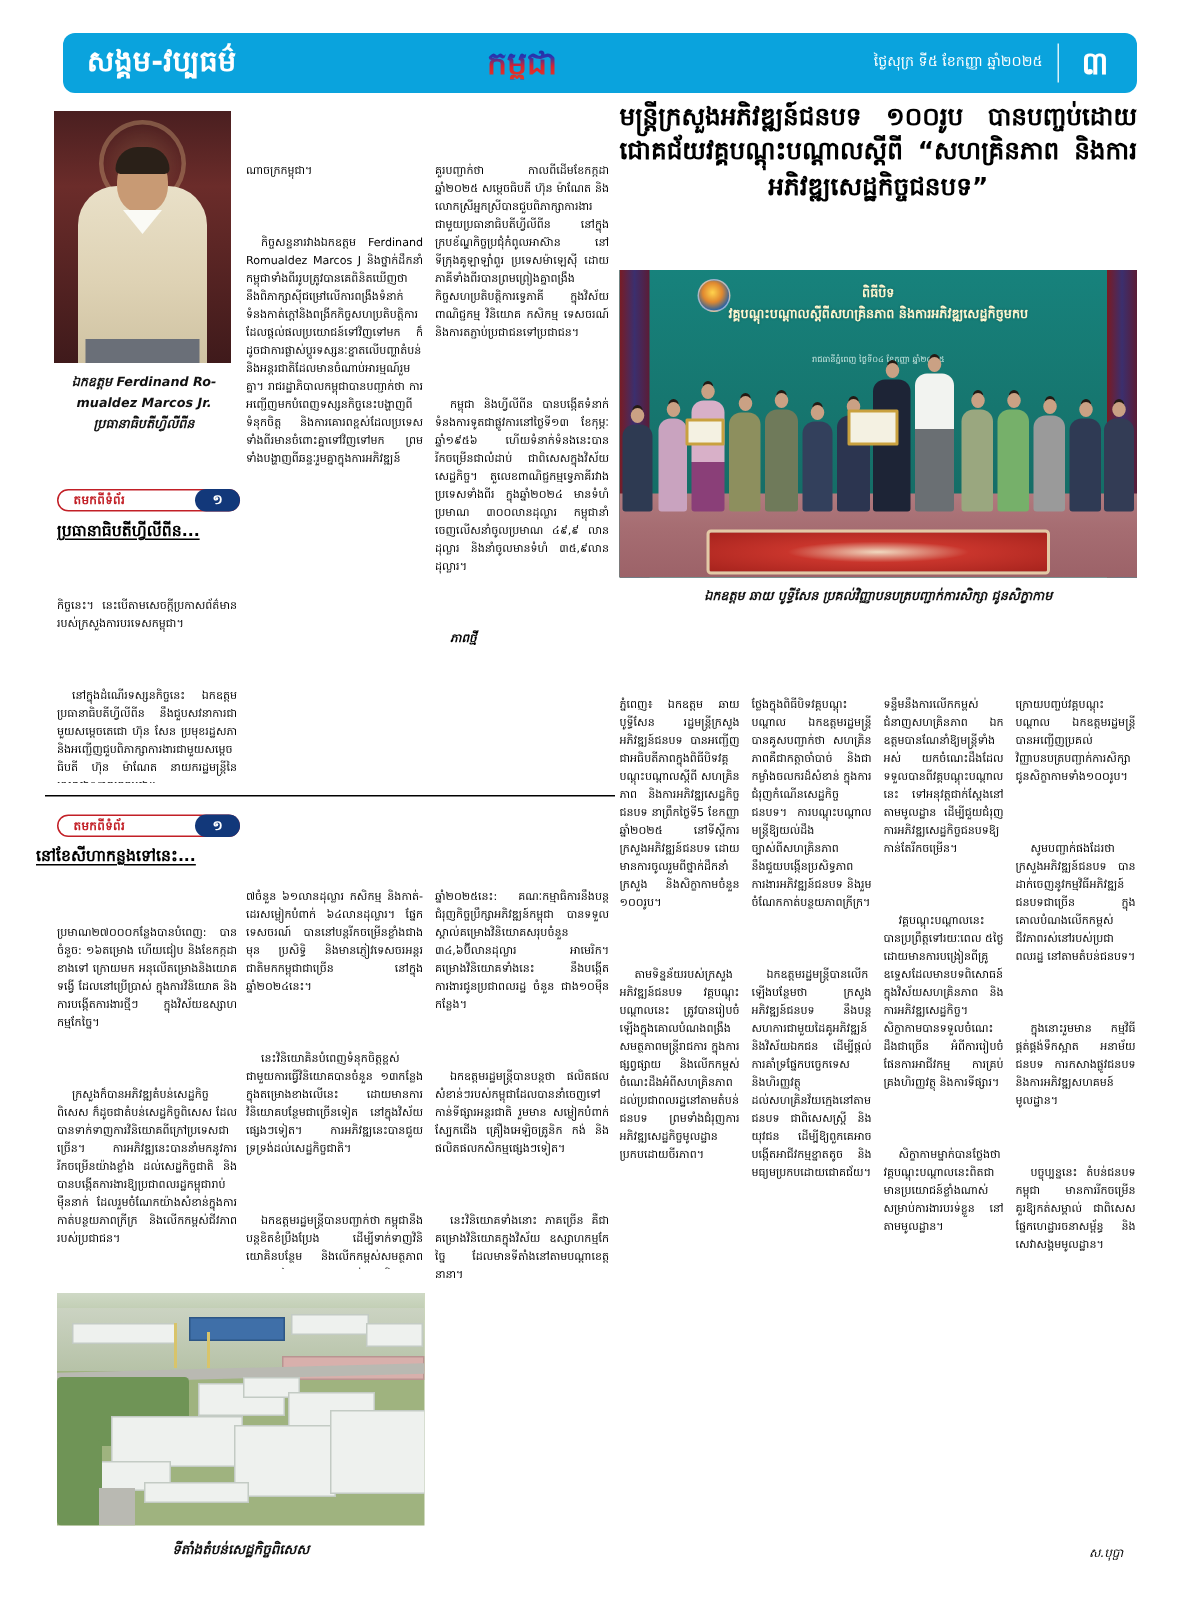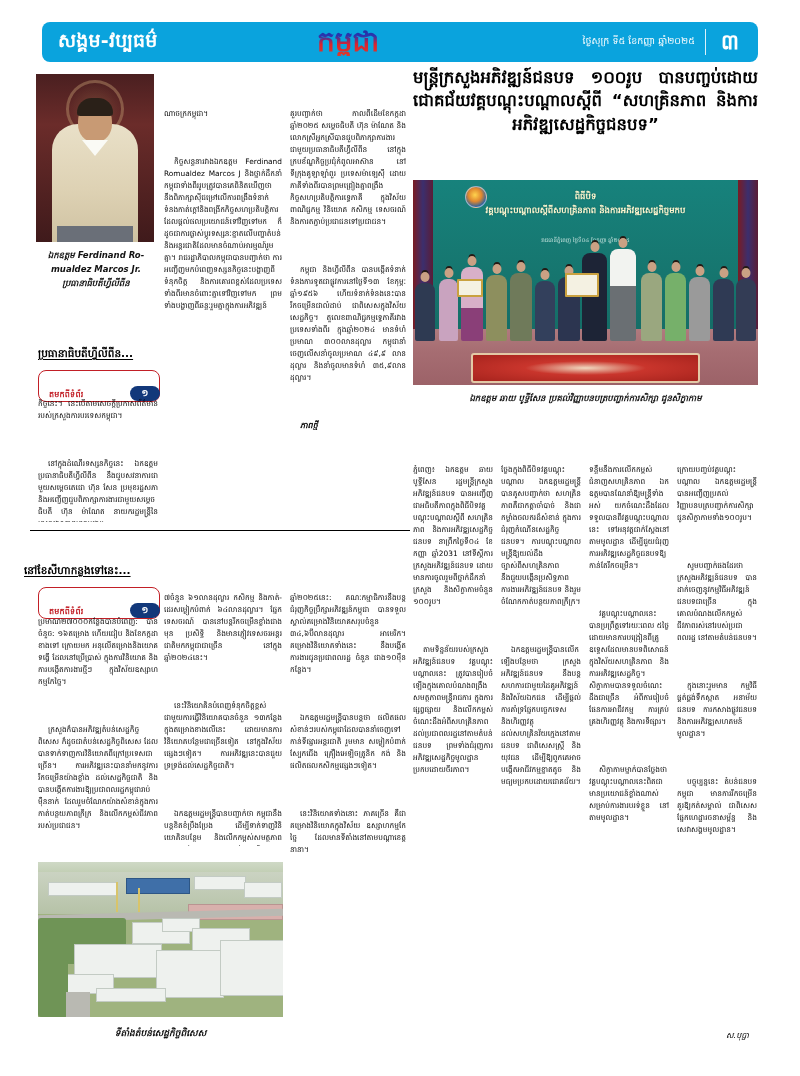--- a/index.html
+++ b/index.html
@@ -35,21 +35,21 @@
     padding: 0 14px 0 16px;
   }
   .masthead-section {
     color: #ffffff;
     font-size: 19px;
     font-weight: bold;
     letter-spacing: 0.2px;
     white-space: nowrap;
   }
   .masthead-logo {
-    font-size: 28px;
+    font-size: 21px;
     font-weight: bold;
     background: linear-gradient(180deg, #1d2f9e 0%, #2a35b0 28%, #d9232e 58%, #e03a2a 100%);
     -webkit-background-clip: text;
     background-clip: text;
     color: transparent;
     -webkit-text-fill-color: transparent;
     text-align: right;
     line-height: 1;
     position: relative;
     left: -22px;
@@ -270,29 +270,28 @@
     font-style: italic;
     font-weight: bold;
     color: #111;
     line-height: 1.65;
   }
 
   
   .cont-badge {
     position: absolute;
     width: 122px;
-    height: 32px;
+    height: 15px;
     border: 1px solid #c21f26;
     border-radius: 8px;
     display: flex;
-    align-items: flex-end;
+    align-items: center;
     justify-content: space-between;
     padding-left: 10px;
     background: #fff;
-    margin-top: 44px;
   }
   .cont-badge-label {
     color: #c21f26;
     font-size: 8px;
     font-weight: bold;
     letter-spacing: .2px;
   }
   .cont-badge-num {
     width: 30px;
     height: 15px;
@@ -540,21 +539,21 @@
     <div class="bp-roof" style="left:118px; top:88px; width:68px; height:48px;"></div>
     <div class="bp-roof" style="left:182px; top:78px; width:64px; height:56px;"></div>
     <div class="bp-roof" style="left:20px;  top:112px; width:56px; height:20px;"></div>
     <div class="bp-green" style="left:0; top:98px; width:30px; height:57px;"></div>
     <div class="bp-road" style="left:28px; top:130px; width:24px; height:25px;"></div>
     <div class="bp-roof" style="left:58px; top:126px; width:70px; height:14px;"></div>
   </div>
   <div class="caption-bottom">ទីតាំងតំបន់សេដ្ឋកិច្ចពិសេស</div>
 
   <div class="col" style="left:413px; top:428px; width:80px; height:600px;">
-    <p class="noindent">ភ្នំពេញ៖ ឯកឧត្តម ឆាយ បូទ្ធីសែន រដ្ឋមន្ត្រីក្រសួងអភិវឌ្ឍន៍ជនបទ បានអញ្ជើញជាអធិបតីភាពក្នុងពិធីបិទវគ្គបណ្ដុះបណ្ដាលស្ដីពី សហគ្រិនភាព និងការអភិវឌ្ឍសេដ្ឋកិច្ចជនបទ នាព្រឹកថ្ងៃទី០៤ ខែកញ្ញា ឆ្នាំ2031 នៅទីស្ដីការក្រសួងអភិវឌ្ឍន៍ជនបទ ដោយមានការចូលរួមពីថ្នាក់ដឹកនាំក្រសួង និងសិក្ខាកាមចំនួន ១០០រូប។</p>
+    <p class="noindent">ភ្នំពេញ៖ ឯកឧត្តម ឆាយ បូទ្ធីសែន រដ្ឋមន្ត្រីក្រសួងអភិវឌ្ឍន៍ជនបទ បានអញ្ជើញជាអធិបតីភាពក្នុងពិធីបិទវគ្គបណ្ដុះបណ្ដាលស្ដីពី សហគ្រិនភាព និងការអភិវឌ្ឍសេដ្ឋកិច្ចជនបទ នាព្រឹកថ្ងៃទី5 ខែកញ្ញា ឆ្នាំ២០២៥ នៅទីស្ដីការក្រសួងអភិវឌ្ឍន៍ជនបទ ដោយមានការចូលរួមពីថ្នាក់ដឹកនាំក្រសួង និងសិក្ខាកាមចំនួន ១០០រូប។</p>
     <p>តាមទិន្នន័យរបស់ក្រសួងអភិវឌ្ឍន៍ជនបទ វគ្គបណ្ដុះបណ្ដាលនេះ ត្រូវបានរៀបចំឡើងក្នុងគោលបំណងពង្រឹងសមត្ថភាពមន្ត្រីរាជការ ក្នុងការផ្សព្វផ្សាយ និងលើកកម្ពស់ចំណេះដឹងអំពីសហគ្រិនភាព ដល់ប្រជាពលរដ្ឋនៅតាមតំបន់ជនបទ ព្រមទាំងជំរុញការអភិវឌ្ឍសេដ្ឋកិច្ចមូលដ្ឋានប្រកបដោយចីរភាព។</p>
   </div>
 
   <div class="col" style="left:501px; top:428px; width:80px; height:600px;">
     <p class="noindent">ថ្លែងក្នុងពិធីបិទវគ្គបណ្ដុះបណ្ដាល ឯកឧត្តមរដ្ឋមន្ត្រីបានគូសបញ្ជាក់ថា សហគ្រិនភាពគឺជាកត្តាចាំបាច់ និងជាកម្លាំងចលករដ៏សំខាន់ ក្នុងការជំរុញកំណើនសេដ្ឋកិច្ចជនបទ។ ការបណ្ដុះបណ្ដាលមន្ត្រីឱ្យយល់ដឹងច្បាស់ពីសហគ្រិនភាព នឹងជួយបង្កើនប្រសិទ្ធភាពការងារអភិវឌ្ឍន៍ជនបទ និងរួមចំណែកកាត់បន្ថយភាពក្រីក្រ។</p>
     <p>ឯកឧត្តមរដ្ឋមន្ត្រីបានលើកឡើងបន្ថែមថា ក្រសួងអភិវឌ្ឍន៍ជនបទ នឹងបន្តសហការជាមួយដៃគូអភិវឌ្ឍន៍ និងវិស័យឯកជន ដើម្បីផ្ដល់ការគាំទ្រផ្នែកបច្ចេកទេស និងហិរញ្ញវត្ថុ ដល់សហគ្រិនវ័យក្មេងនៅតាមជនបទ ជាពិសេសស្ត្រី និងយុវជន ដើម្បីឱ្យពួកគេអាចបង្កើតអាជីវកម្មខ្នាតតូច និងមធ្យមប្រកបដោយជោគជ័យ។</p>
   </div>
 
   <div class="col" style="left:589px; top:428px; width:80px; height:600px;">
     <p class="noindent">ទន្ទឹមនឹងការលើកកម្ពស់ជំនាញសហគ្រិនភាព ឯកឧត្តមបានណែនាំឱ្យមន្ត្រីទាំងអស់ យកចំណេះដឹងដែលទទួលបានពីវគ្គបណ្ដុះបណ្ដាលនេះ ទៅអនុវត្តជាក់ស្ដែងនៅតាមមូលដ្ឋាន ដើម្បីជួយជំរុញការអភិវឌ្ឍសេដ្ឋកិច្ចជនបទឱ្យកាន់តែរីកចម្រើន។</p>

